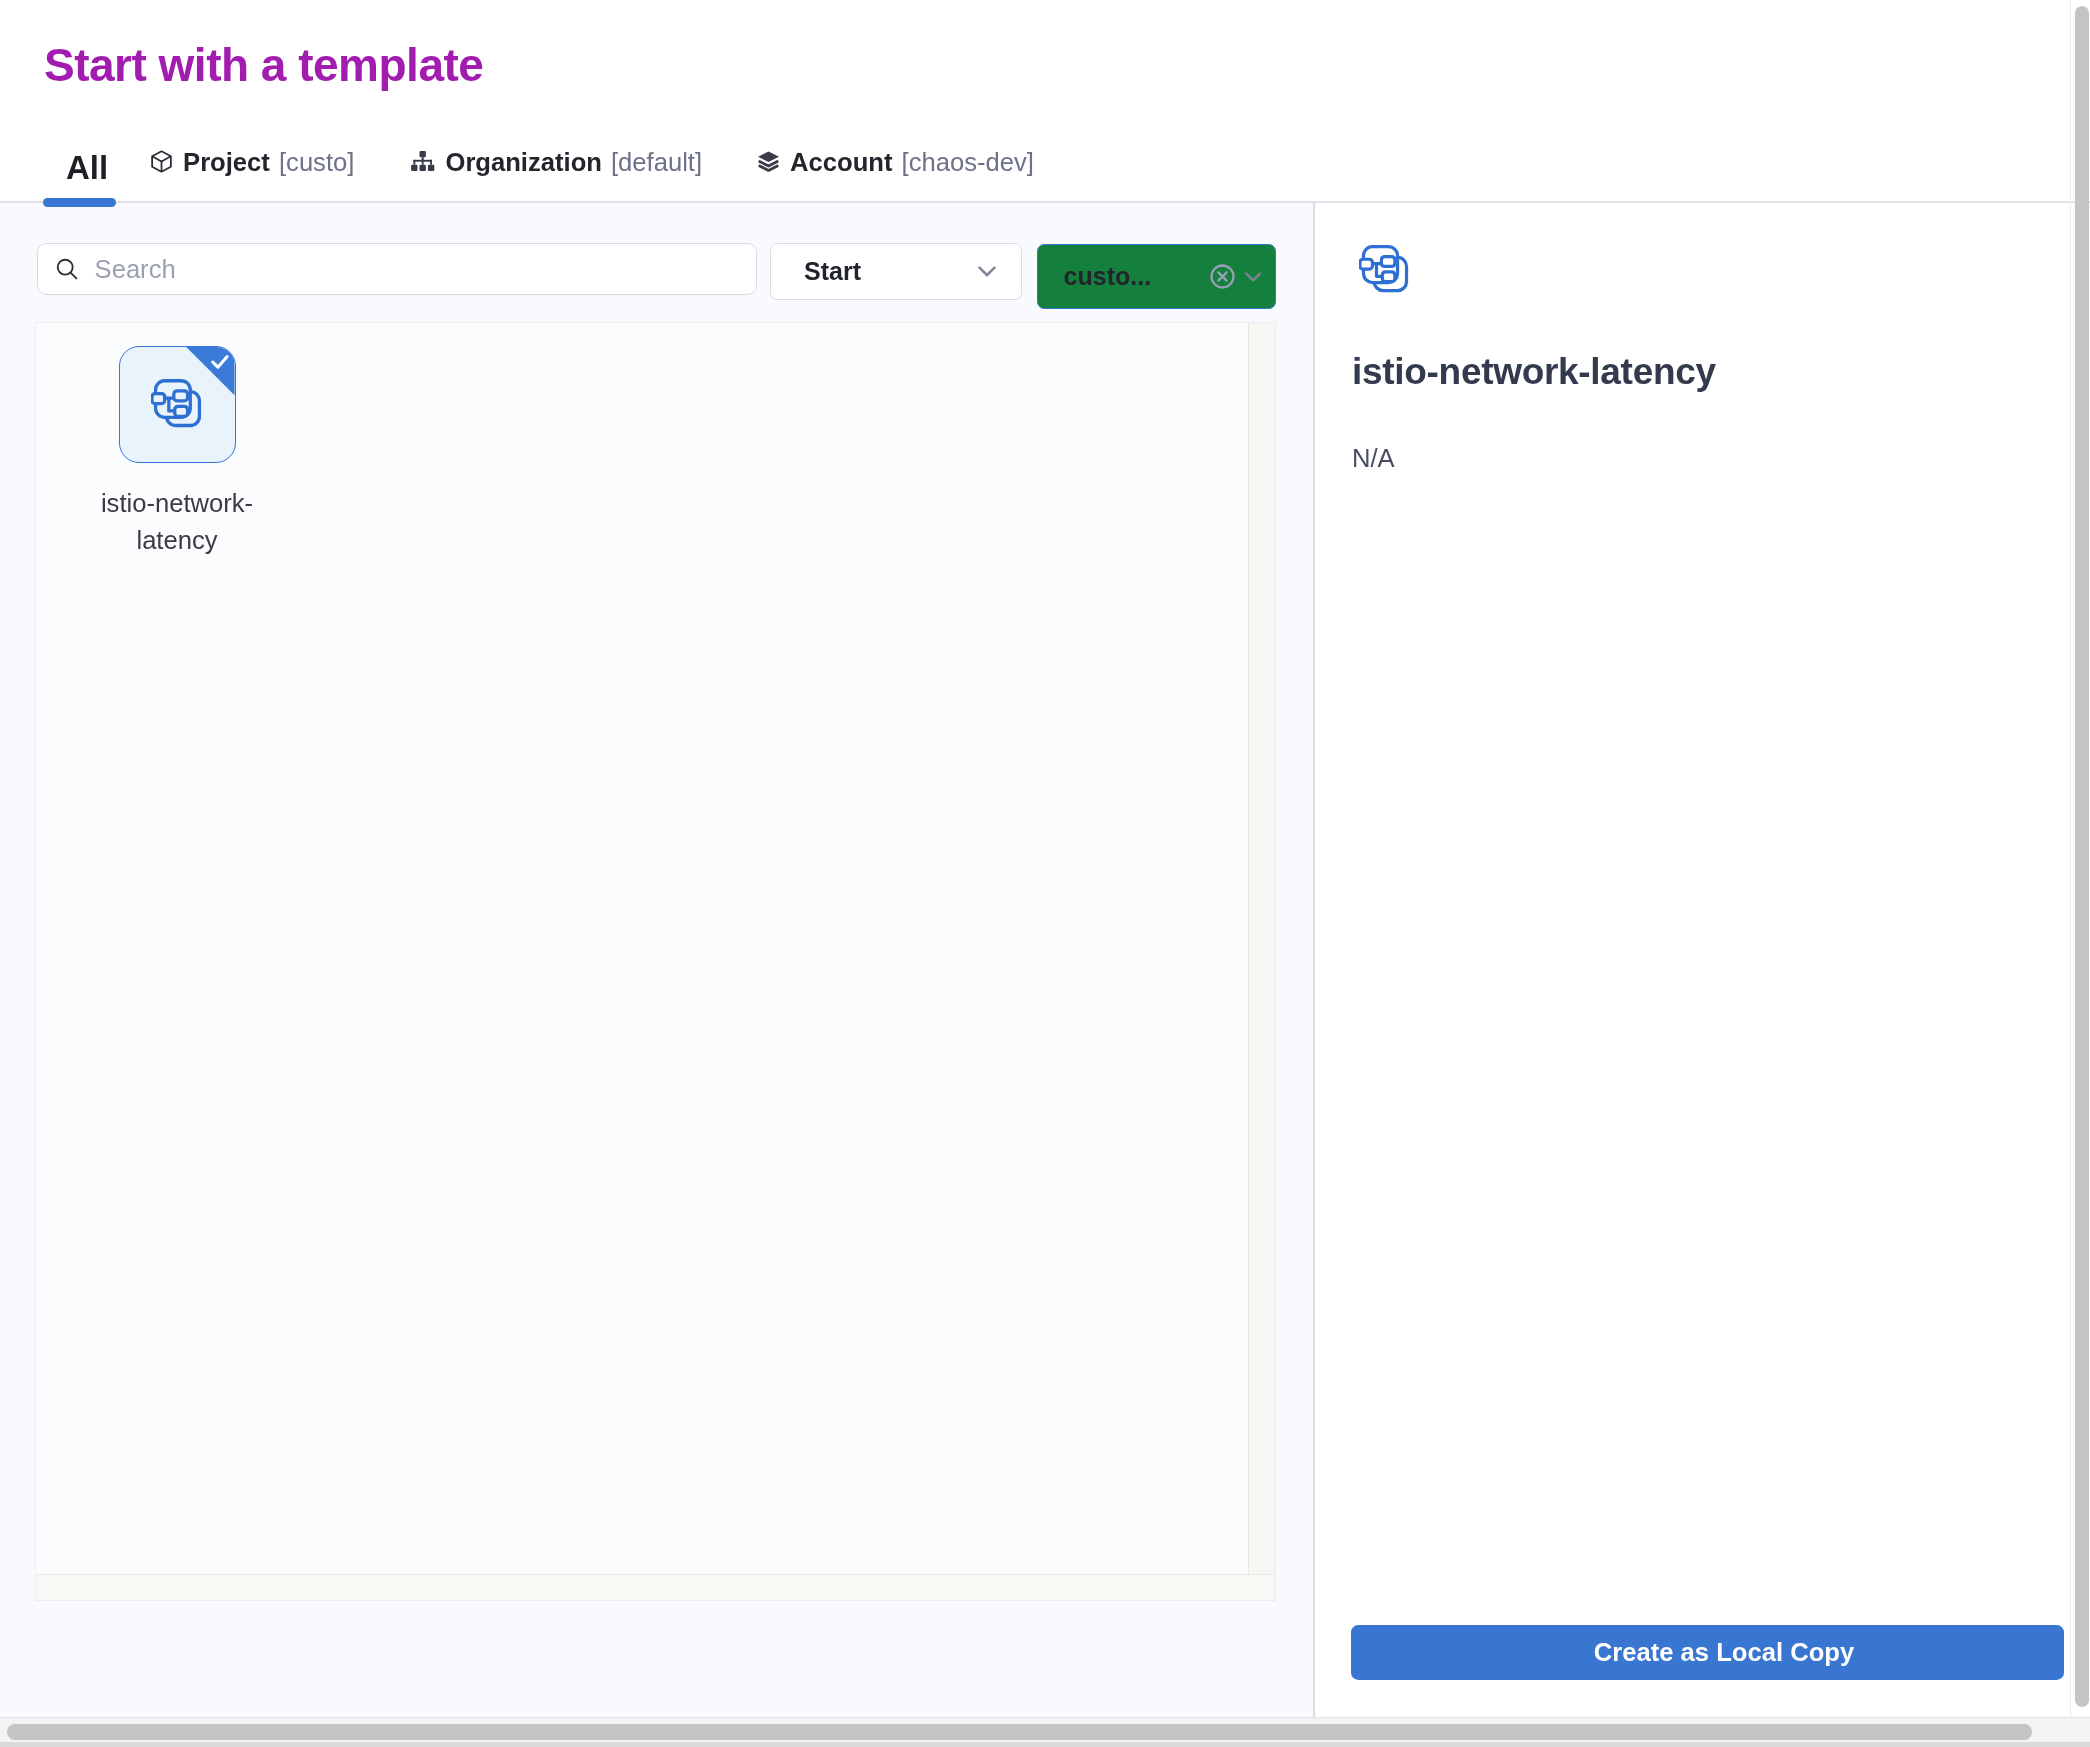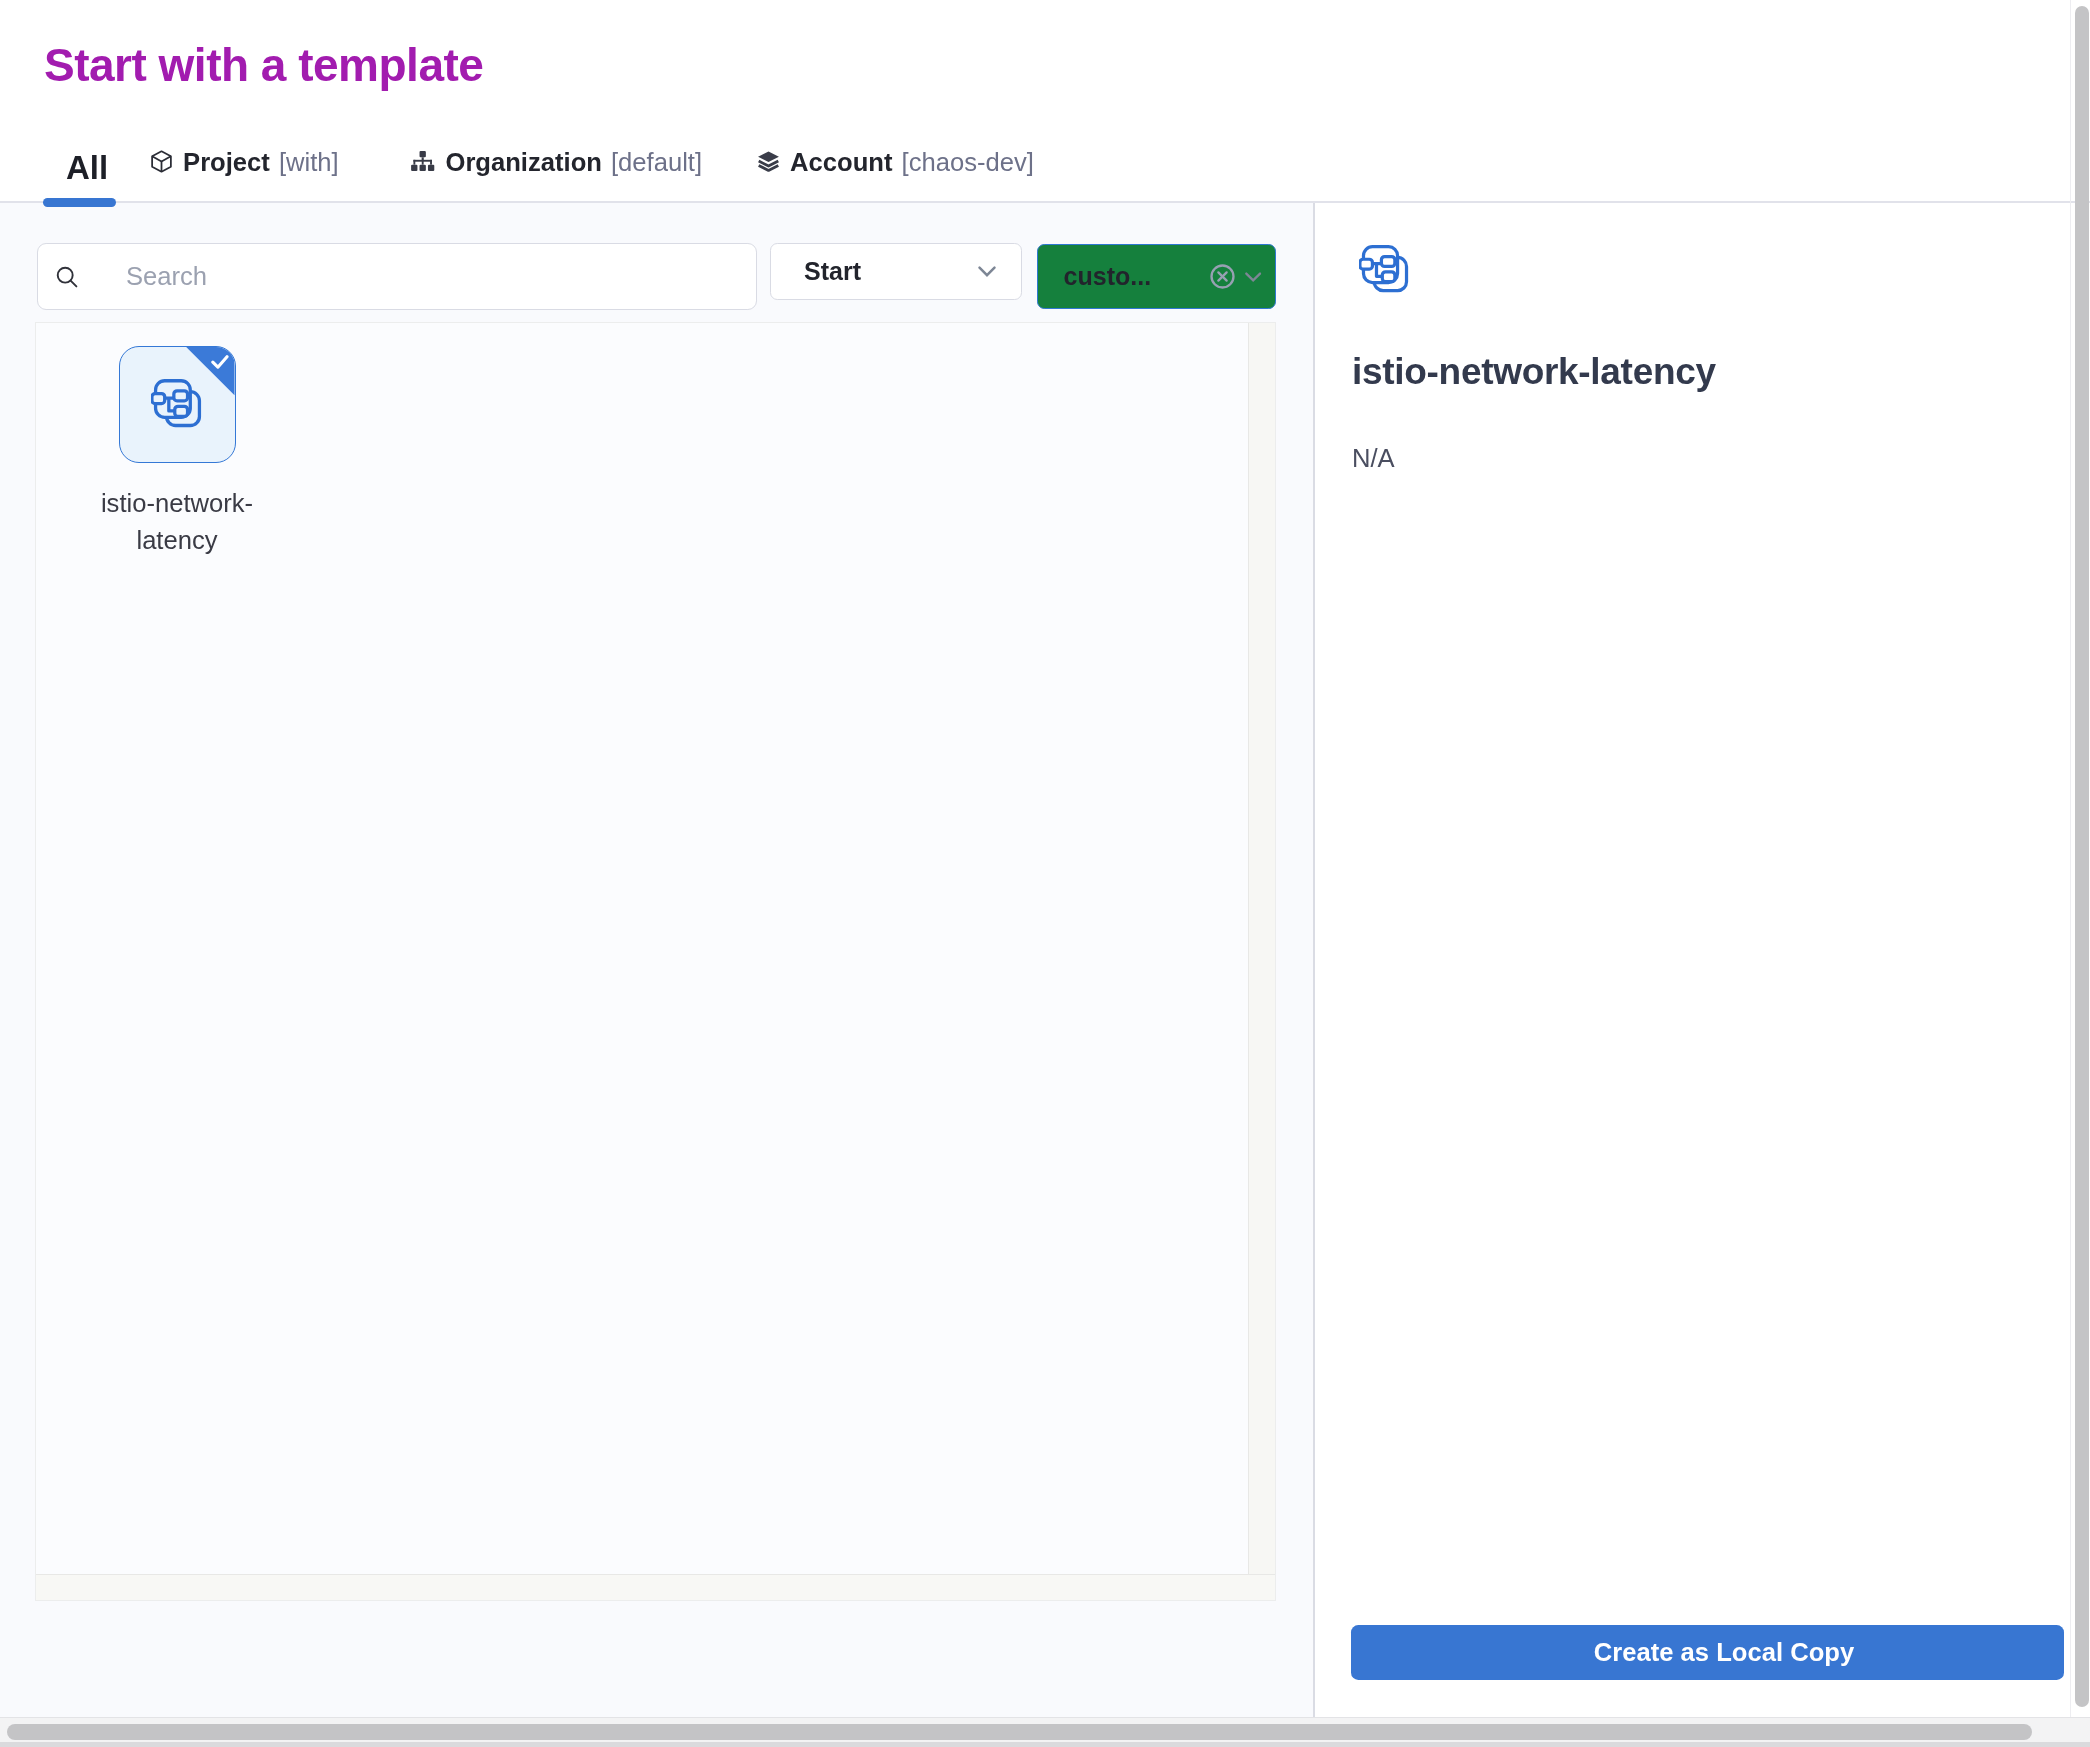--- a/index.html
+++ b/index.html
@@ -23,22 +23,22 @@
   .tab-label { font-size:25.6px; font-weight:600; color:#23252d; }
   .tab-suffix { font-size:25.6px; font-weight:400; color:#6d7189; }
   .tab-icon { flex:0 0 auto; }
   
   .left-panel { position:absolute; left:0; top:203px; width:1313px; height:1514px; background:#f9fafd; }
   .panel-divider { position:absolute; left:1313px; top:203px; width:1.8px; height:1514px; background:#dadce4; }
   .right-panel { position:absolute; left:1315px; top:203px; width:755px; height:1514px; background:#ffffff; }
   .right-edge-line { position:absolute; left:2070px; top:0; width:0.9px; height:1717px; background:#ededf1; }
   
   .search-box {
-    position:absolute; left:37px; top:243px; width:720px; height:67px; background:#fff;
-    border:1.4px solid #d9dbe4; border-radius:9.1px; display:flex; align-items:center;justify-content:space-between;
+    position:absolute; left:37px; top:243px; width:720px; height:52px; background:#fff;
+    border:1.4px solid #d9dbe4; border-radius:9.1px; display:flex; align-items:center;
   }
   .search-box svg { margin-left:16.4px; }
   .search-input {
     border:none; outline:none; background:transparent; font-family:inherit;
     font-size:25.6px; color:#2a2c33; margin-left:14.6px; width:630px;
   }
   .search-input::placeholder { color:#9ba1b0; }
   .type-select {
     position:absolute; left:770px; top:243px; width:252px; height:57px; background:#fff;
     border:1.4px solid #d9dbe4; border-radius:7.3px; display:flex; align-items:center; cursor:pointer;
@@ -115,21 +115,21 @@
 
   <div class="tab-group tab-project">
     <span class="tab-icon">
       <svg width="25" height="25" viewBox="0 0 24 24" fill="none" stroke="#2b2d36" stroke-width="1.7" stroke-linejoin="round">
         <path d="M12 2.2 21 7v10l-9 4.8L3 17V7z"></path>
           <path d="M3 7l9 5 9-5"></path>
           <path d="M12 12v9.6"></path>
       </svg>
     </span>
     <span class="tab-label">Project</span>
-    <span class="tab-suffix">[with]</span>
+    <span class="tab-suffix">[custo]</span>
   </div>
 
   <div class="tab-group tab-organization">
     <span class="tab-icon">
       <svg width="27.4" height="25" viewBox="0 0 26 22" fill="#383b47" stroke="none">
         <rect x="10" y="1" width="6" height="6" rx="1"></rect>
         <path d="M12 7h2v3h-2z"></path>
         <rect x="4.2" y="9.4" width="17.6" height="1.8"></rect>
         <rect x="4.2" y="9.4" width="1.8" height="4.6"></rect>
           <rect x="12.1" y="9.4" width="1.8" height="4.6"></rect>

